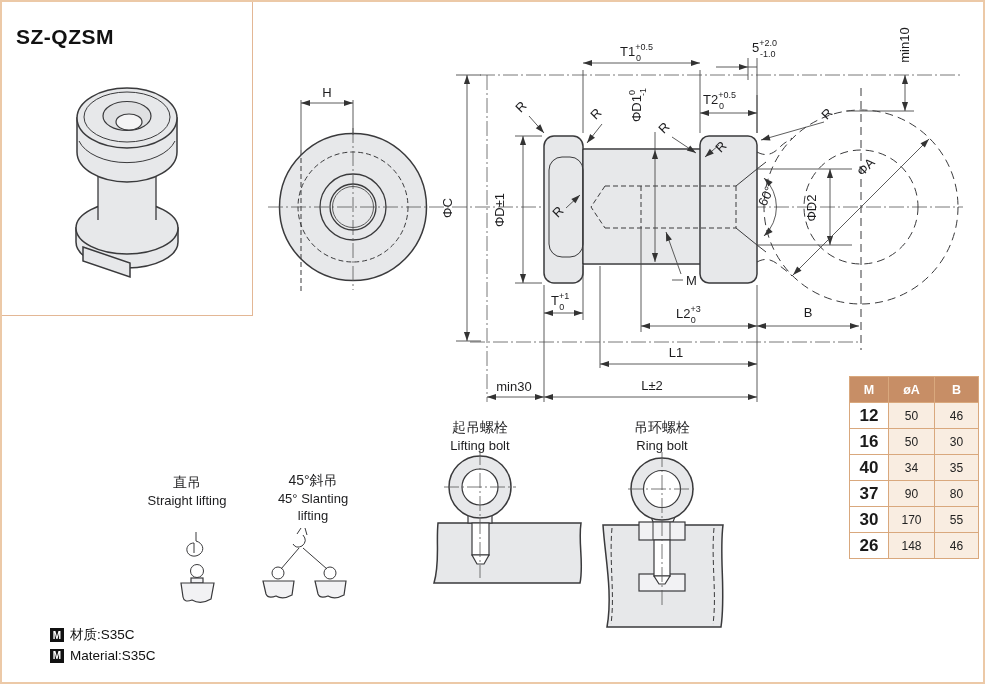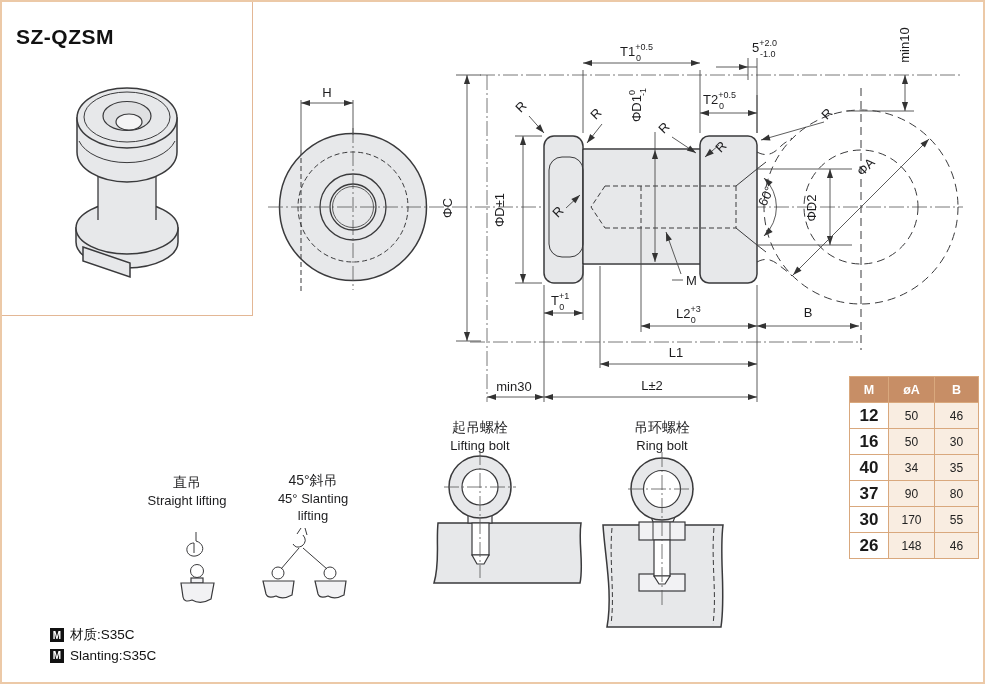--- a/index.html
+++ b/index.html
@@ -352,18 +352,18 @@
     <div class="cv">46</div>
   </div>
 
   <div class="material">
     <div class="row">
       <span class="m-badge">M</span>
       <span>材质:S35C</span>
     </div>
     <div class="row">
       <span class="m-badge">M</span>
-      <span>Slanting:S35C</span>
+      <span>Material:S35C</span>
     </div>
   </div>
 
   <div class="page-border"></div>
 </div>
 
 </body></html>

